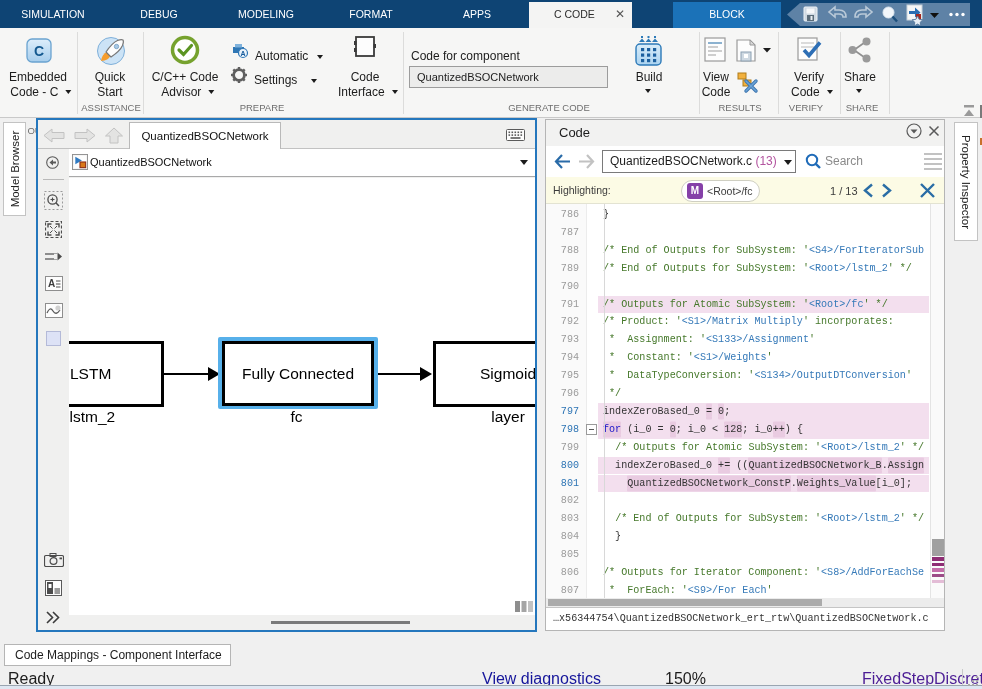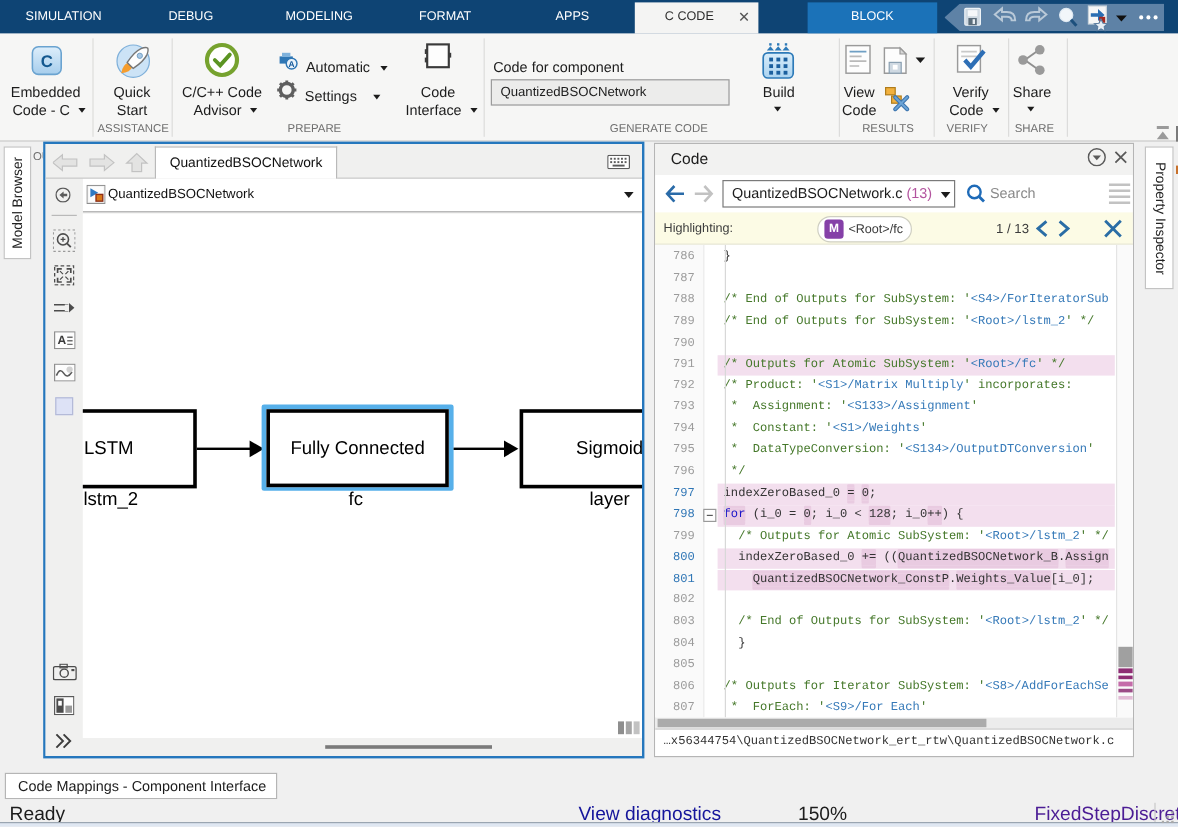--- a/index.html
+++ b/index.html
@@ -507,21 +507,21 @@
     <div class="crow" style="top:181px;"><span class="lnum">796</span><span class="ctext"><span class="cm"> */</span></span></div>
     <div class="crow" style="top:198.9px;"><span class="pinkbg"></span><span class="lnum act">797</span><span class="ctext">indexZeroBased_0 <span class="tok">=</span> <span class="tok">0</span>;</span></div>
     <div class="crow" style="top:216.8px;"><span class="pinkbg"></span><span class="lnum act">798</span><span class="ctext"><span class="kw tok">for</span> (i_0 = <span class="tok">0</span>; i_0 &lt; <span class="tok">128</span>; i_0<span class="tok">++</span>) {</span></div>
     <div class="crow" style="top:234.7px;"><span class="lnum">799</span><span class="ctext">  <span class="cm">/* Outputs for Atomic SubSystem: '</span><span class="lk">&lt;Root&gt;/lstm_2</span><span class="cm">' */</span></span></div>
     <div class="crow" style="top:252.6px;"><span class="pinkbg"></span><span class="lnum act">800</span><span class="ctext">  indexZeroBased_0 <span class="tok">+=</span> ((<span class="tok">QuantizedBSOCNetwork_B</span>.<span class="tok">Assign</span></span></div>
     <div class="crow" style="top:270.5px;"><span class="pinkbg"></span><span class="lnum act">801</span><span class="ctext">    <span class="tok">QuantizedBSOCNetwork_ConstP</span>.<span class="tok">Weights_Value</span>[i_0];</span></div>
     <div class="crow" style="top:288.4px;"><span class="lnum">802</span></div>
     <div class="crow" style="top:306.3px;"><span class="lnum">803</span><span class="ctext">  <span class="cm">/* End of Outputs for SubSystem: '</span><span class="lk">&lt;Root&gt;/lstm_2</span><span class="cm">' */</span></span></div>
     <div class="crow" style="top:324.2px;"><span class="lnum">804</span><span class="ctext">  }</span></div>
     <div class="crow" style="top:342.1px;"><span class="lnum">805</span></div>
-    <div class="crow" style="top:360px;"><span class="lnum">806</span><span class="ctext"><span class="cm">/* Outputs for Iterator SubSystem: '</span><span class="lk">&lt;S8&gt;/AddForEachSe</span></span></div>
+    <div class="crow" style="top:360px;"><span class="lnum">806</span><span class="ctext"><span class="cm">/* Outputs for Iterator Component: '</span><span class="lk">&lt;S8&gt;/AddForEachSe</span></span></div>
     <div class="crow" style="top:377.9px;"><span class="lnum">807</span><span class="ctext"><span class="cm"> *  ForEach: '</span><span class="lk">&lt;S9&gt;/For Each</span><span class="cm">'</span></span></div>
     <div id="folddiv"></div>
     <div class="abs" style="left:40px;top:220px;width:11px;height:11px;background:#fff;border:1px solid #9a9a9a;">
       <div style="position:absolute;left:2px;top:4px;width:5px;height:1px;background:#5a5a5a;"></div>
     </div>
     <div id="vsb">
       <div class="abs" style="left:1px;top:335px;width:12px;height:17px;background:#a0a0a0;"></div>
       <div class="abs" style="left:1px;top:353px;width:12px;height:3.5px;background:#8e2d74;"></div>
       <div class="abs" style="left:1px;top:358.5px;width:12px;height:3.5px;background:#8e2d74;"></div>
       <div class="abs" style="left:1px;top:364px;width:12px;height:3.5px;background:#c46ca9;"></div>

